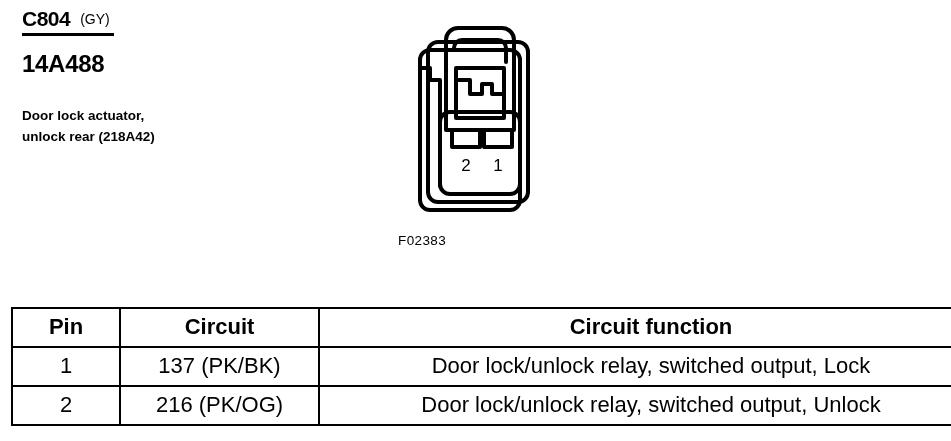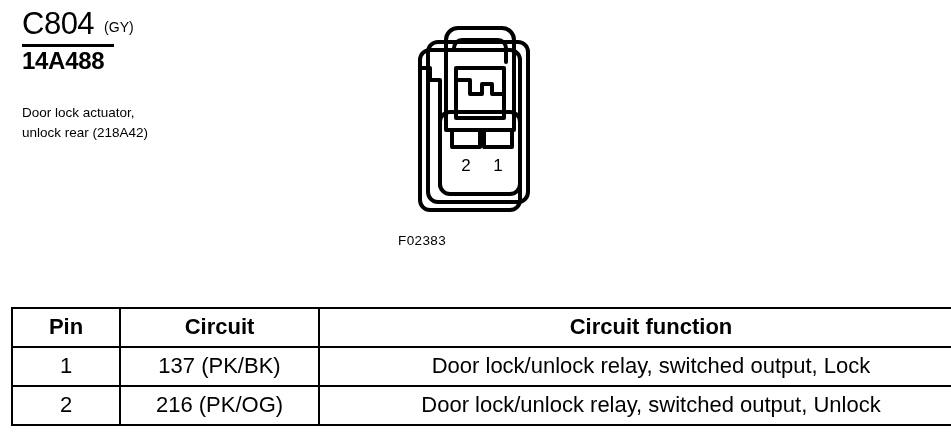--- a/index.html
+++ b/index.html
@@ -30,48 +30,49 @@
     left: 22px;
     top: 8px;
     width: 330px;
   }
   .conn-id-row {
     display: flex;
     align-items: baseline;
     gap: 10px;
   }
   .conn-id {
-    font-size: 31px;
-    font-weight: normal;
+    font-size: 21px;
+    font-weight: bold;
     letter-spacing: -0.5px;
     line-height: 1.05;
   }
   .conn-color {
     font-size: 14px;
     font-weight: normal;
     letter-spacing: 0px;
     position: relative;
     top: -2px;
   }
   .conn-rule {
     width: 92px;
     height: 3px;
     background: #000;
     margin-top: 3px;
   }
   .part-number {
     font-size: 24px;
     font-weight: bold;
     letter-spacing: -0.3px;
+    margin-top: 14px;
   }
   .desc {
     margin-top: 28px;
     font-size: 13.5px;
     line-height: 1.55;
-    font-weight: normal;
+    font-weight: bold;
   }
   .desc-line { display: block; white-space: nowrap; }
 
   
   .connector-wrap {
     position: absolute;
     left: 398px;
     top: 18px;
     width: 180px;
     height: 240px;

